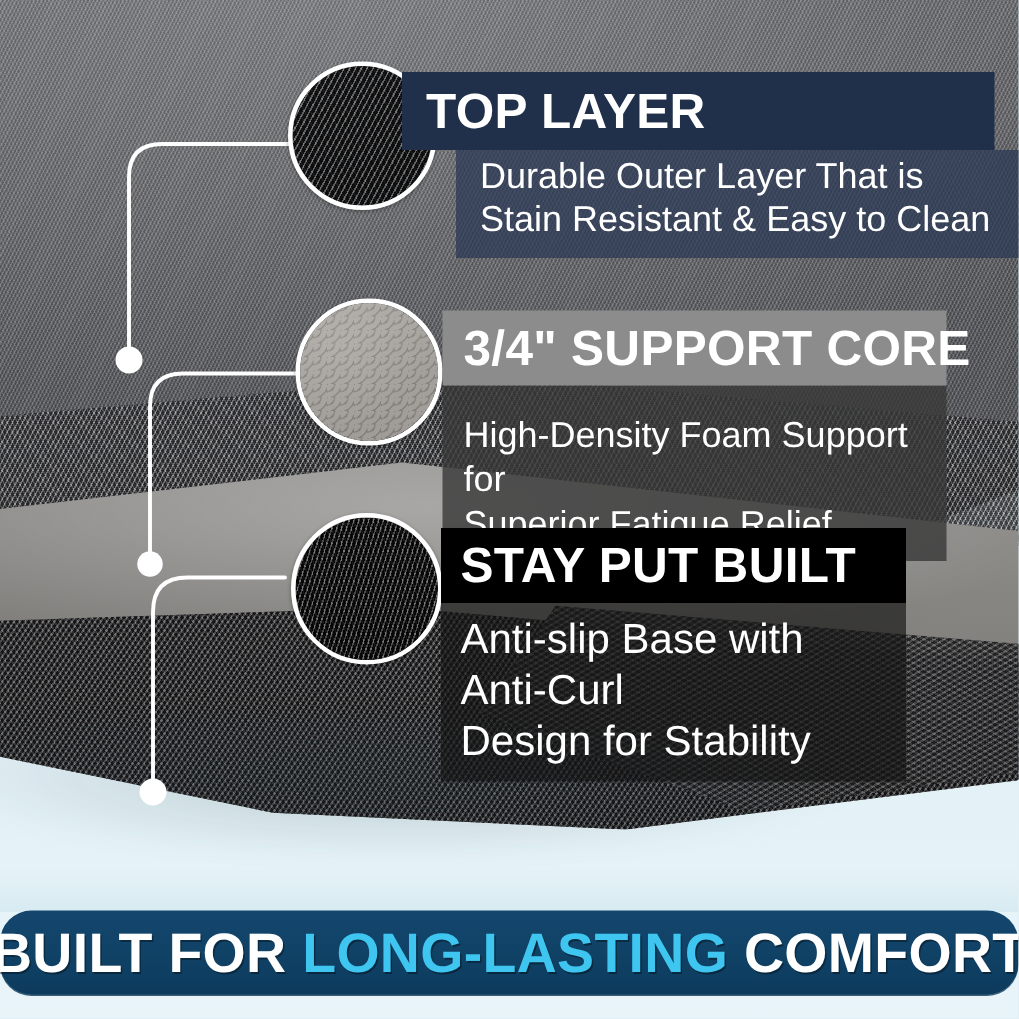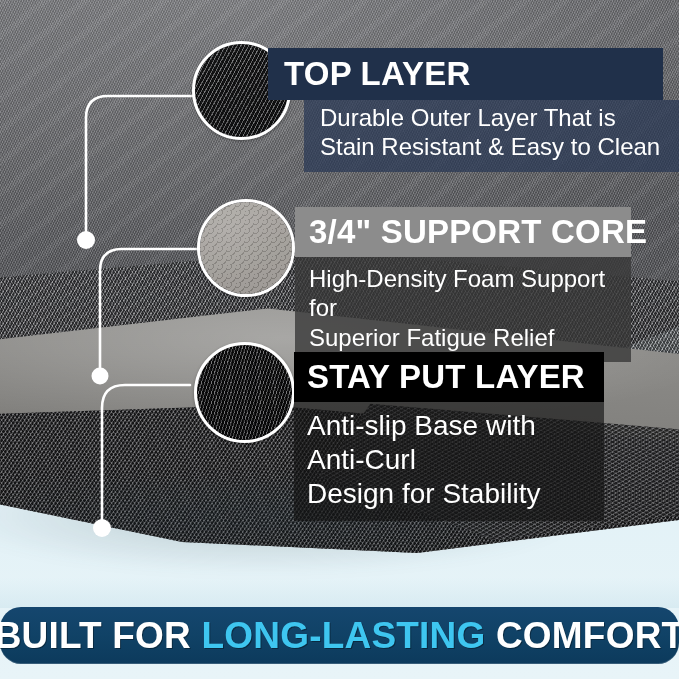--- a/index.html
+++ b/index.html
@@ -145,21 +145,21 @@
   }
 
   
   #callout2 { left:295px; top:207px; }
   #callout2 .co-head {
     background:#8c8c8c; font-size:33px; padding:8px 14px 9px 14px;
     width:336px; box-sizing:border-box;
   }
   #callout2 .co-body {
     background:rgba(56,56,56,.80); font-size:24px;
-    padding:7px 14px 10px 14px; width:336px; box-sizing:border-box;
+    padding:19px 14px 10px 14px; width:336px; box-sizing:border-box;
   }
 
   
   #callout3 { left:294px; top:352px; }
   #callout3 .co-head {
     background:#000; font-size:33px; padding:8px 13px 9px 13px;
     width:310px; box-sizing:border-box;
   }
   #callout3 .co-body {
     background:rgba(20,20,20,.66); font-size:28px;
@@ -233,21 +233,21 @@
 Stain Resistant &amp; Easy to Clean</div>
   </div>
 
   <div class="callout" id="callout2">
     <div class="co-head">3/4" SUPPORT CORE</div>
     <div class="co-body">High-Density Foam Support for
 Superior Fatigue Relief</div>
   </div>
 
   <div class="callout" id="callout3">
-    <div class="co-head">STAY PUT LAYER</div>
+    <div class="co-head">STAY PUT BUILT</div>
     <div class="co-body">Anti-slip Base with Anti-Curl
 Design for Stability</div>
   </div>
 
   <div class="banner-top-fade"></div>
   <div id="banner">
     <div class="bt"><span class="bt-w">BUILT FOR</span><span class="bt-w">&nbsp;</span><span class="bt-c">LONG-LASTING</span><span class="bt-w">&nbsp;</span><span class="bt-w">COMFORT</span></div>
   </div>
 
 </div>

